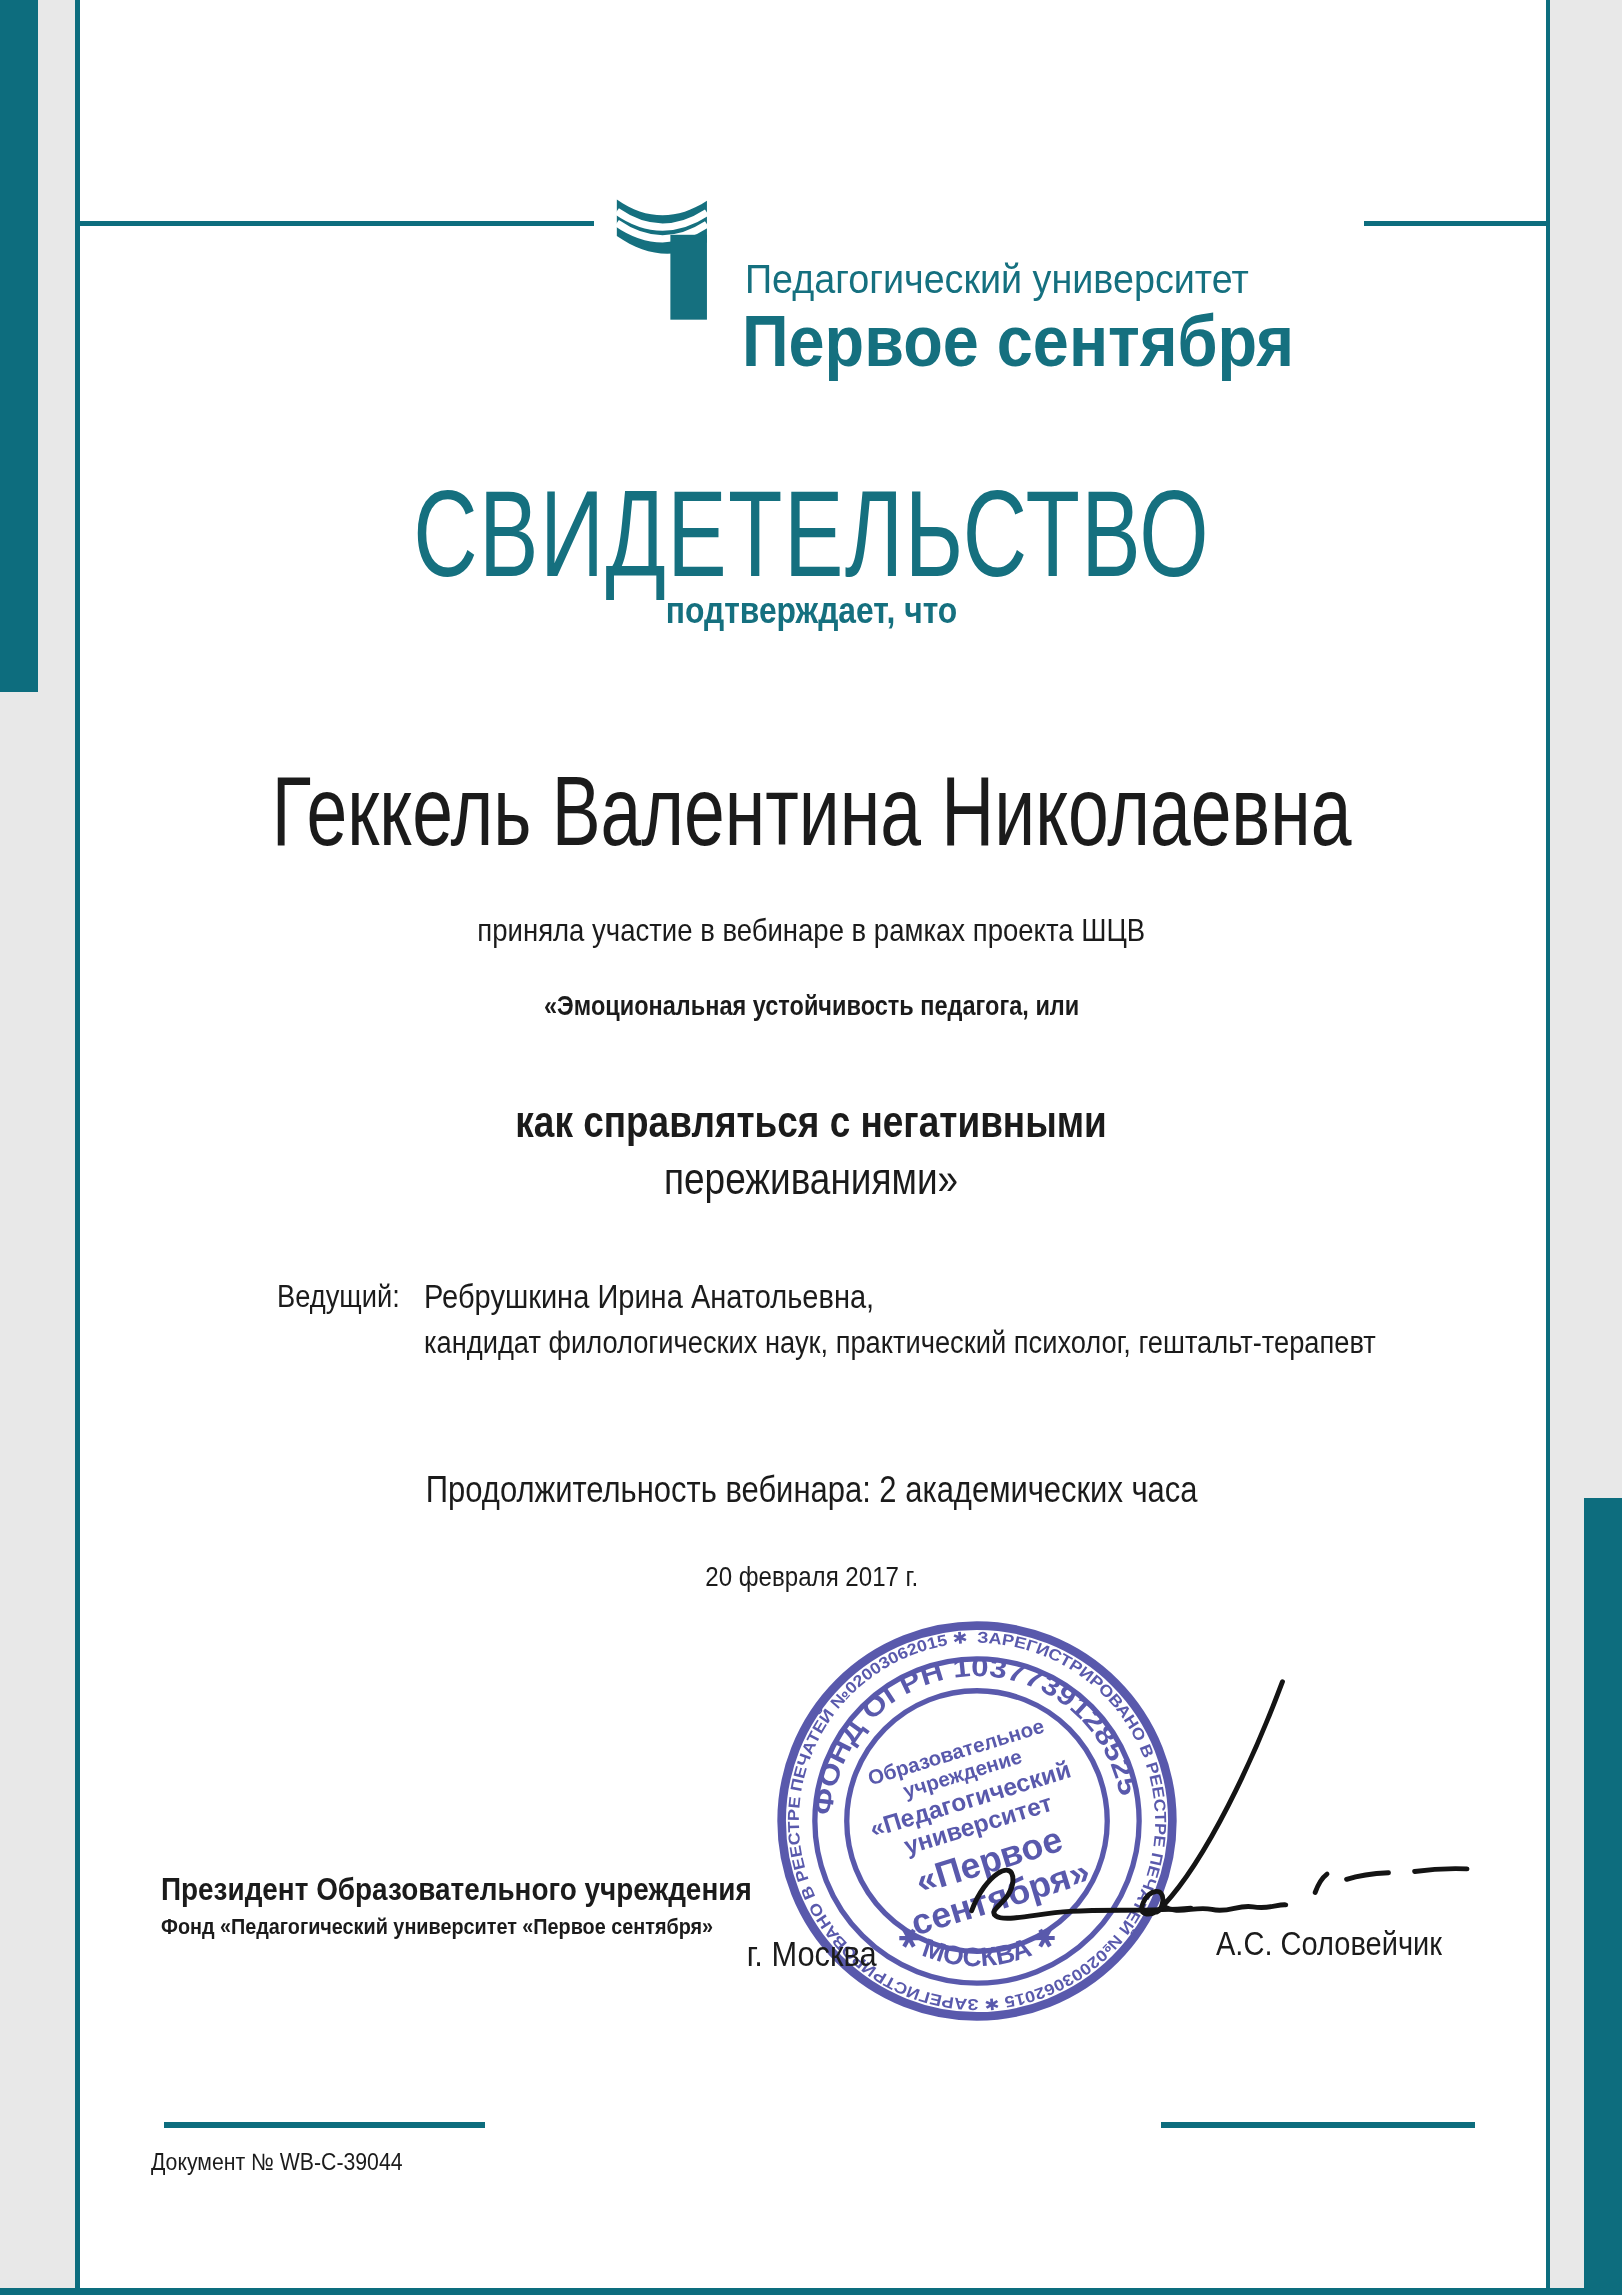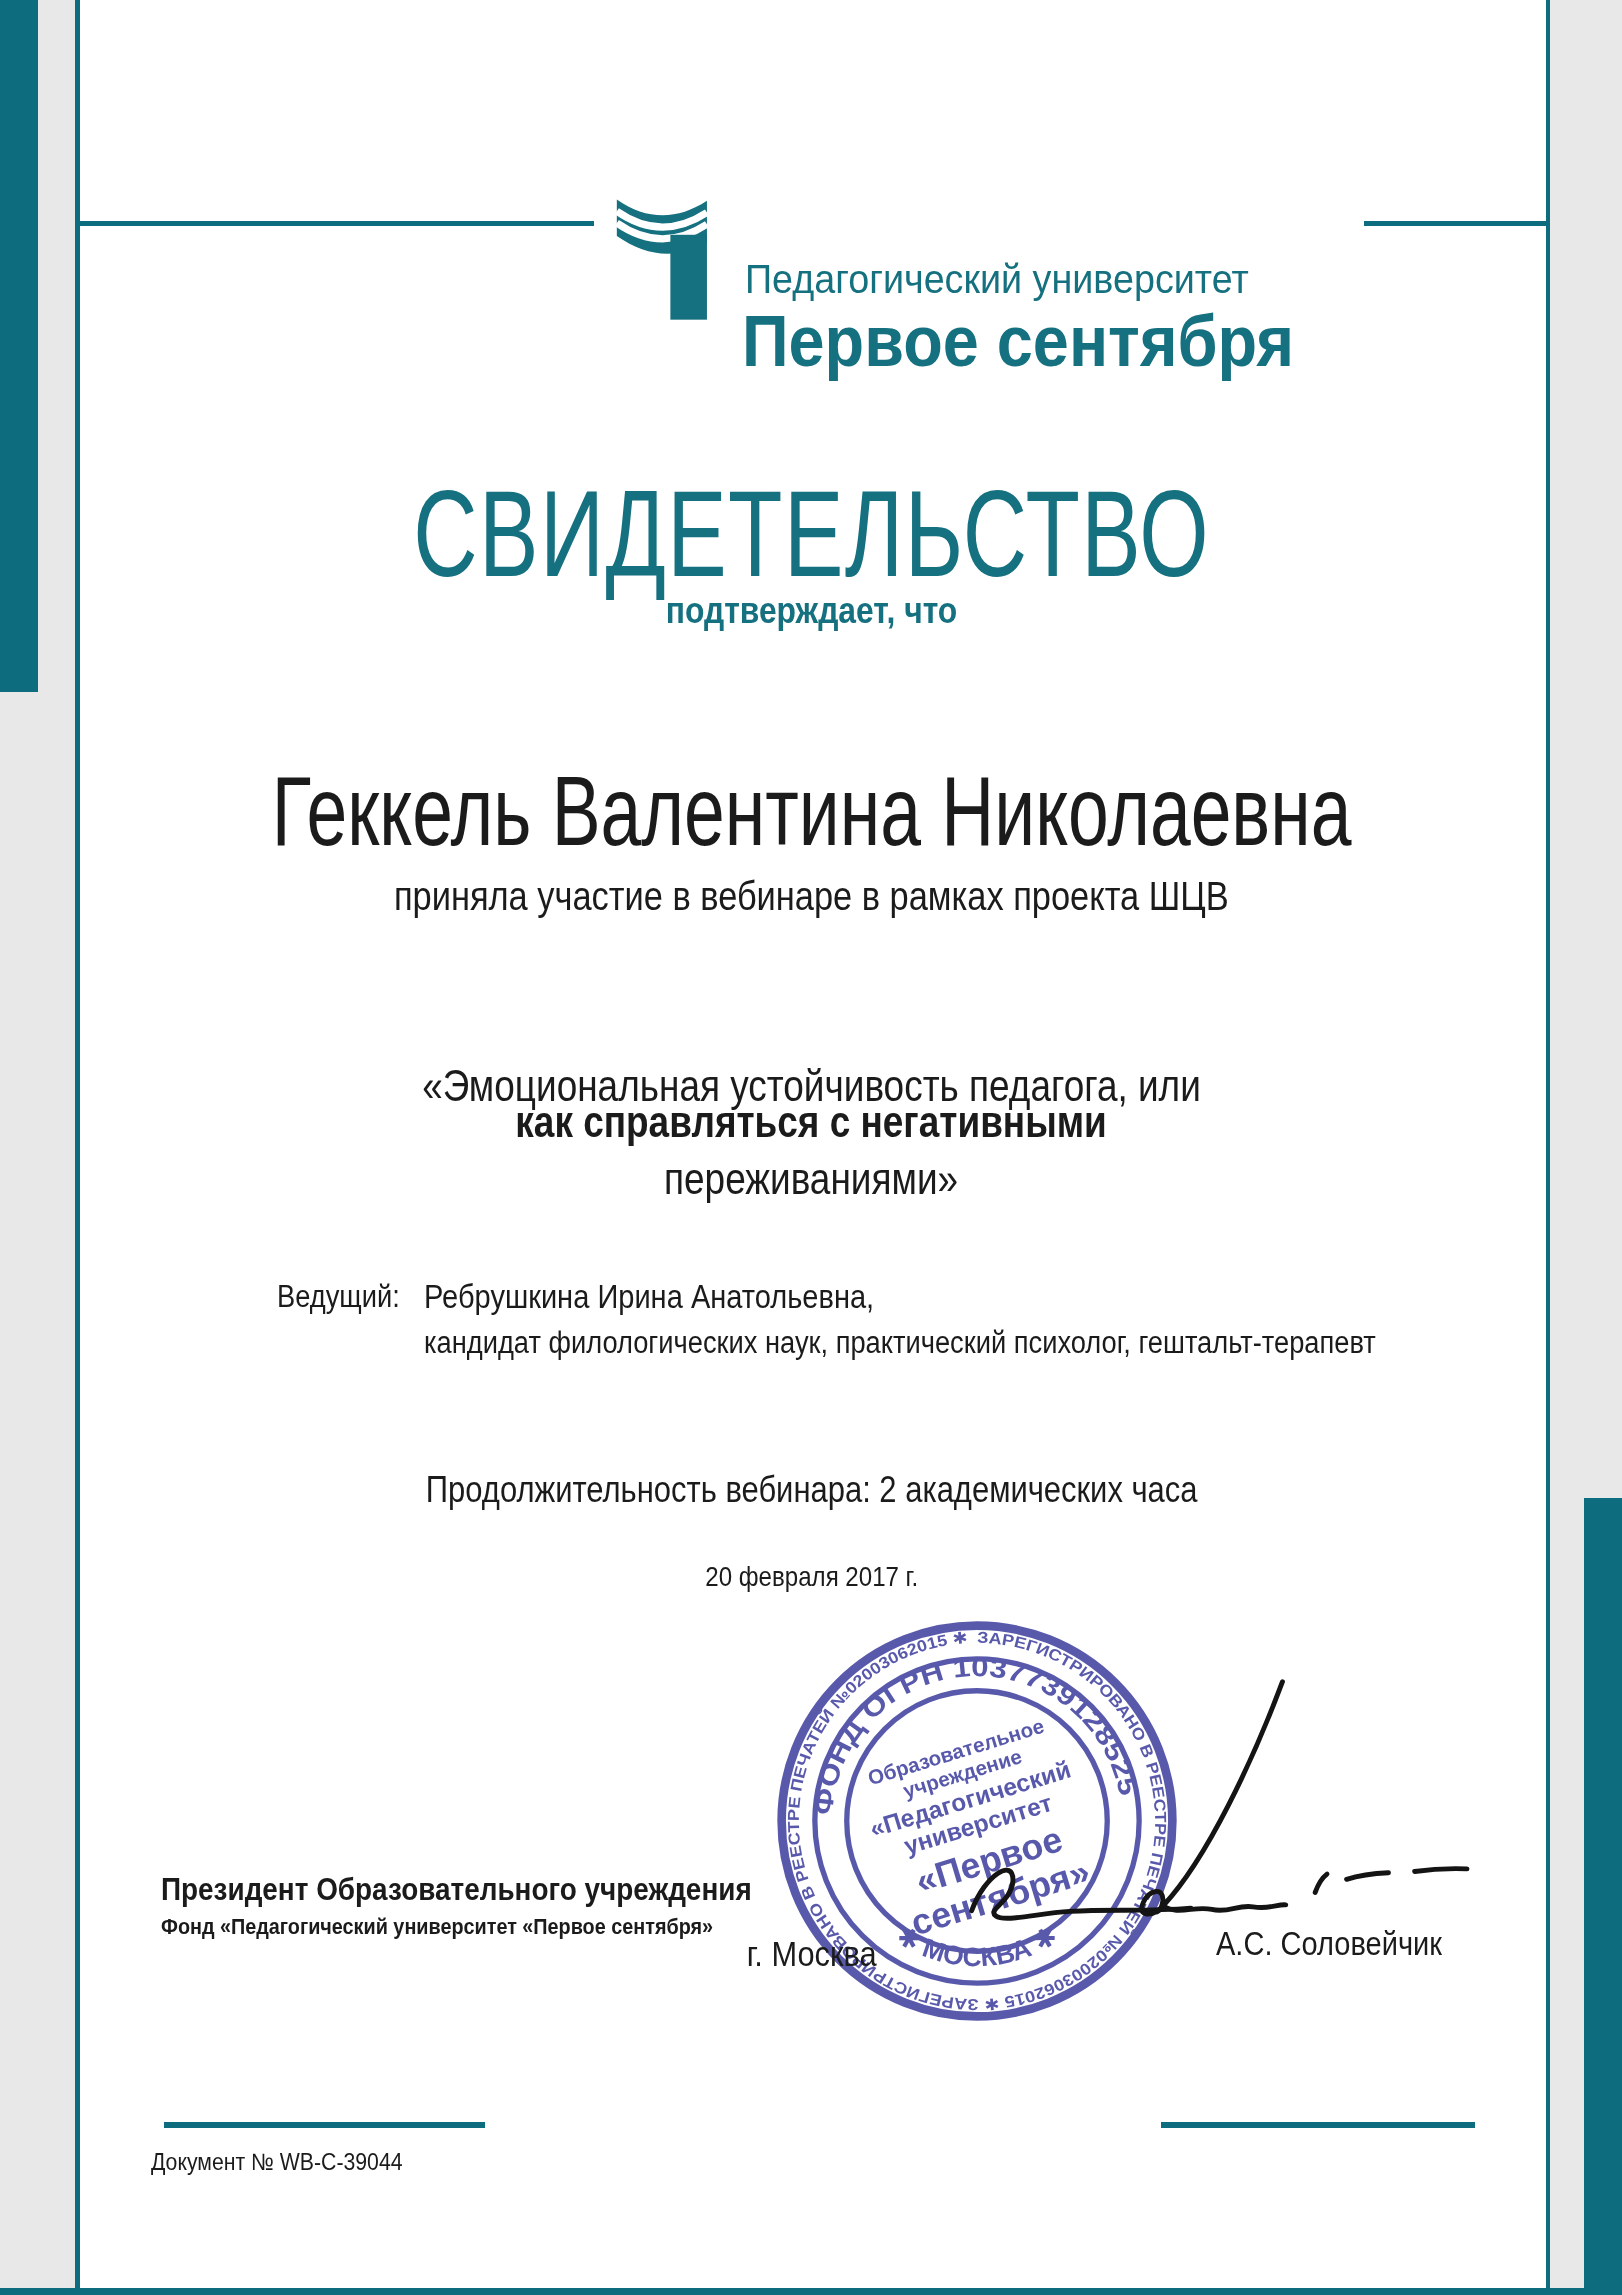--- a/index.html
+++ b/index.html
@@ -52,25 +52,25 @@
   <div class="cline teal" style="top:466px;font-size:122px">
     <span class="n" style="transform:scaleX(.73);letter-spacing:2px">СВИДЕТЕЛЬСТВО</span>
   </div>
   <div class="cline teal b" style="top:590px;font-size:37px">
     <span class="n" style="transform:scaleX(.86)">подтверждает, что</span>
   </div>
 
   <div class="cline" style="top:756px;font-size:99px">
     <span class="n" style="transform:scaleX(.74)">Геккель Валентина Николаевна</span>
   </div>
-  <div class="cline" style="top:874px;font-size:40px">
+  <div class="cline" style="top:913px;font-size:32px">
     <span class="n" style="transform:scaleX(.86)">приняла участие в вебинаре в рамках проекта ШЦВ</span>
   </div>
 
-  <div class="cline" style="top:1061px;font-size:44px;font-weight:400">
+  <div class="cline" style="top:990px;font-size:28px;font-weight:700">
     <span class="n" style="transform:scaleX(.84)">«Эмоциональная устойчивость педагога, или</span>
   </div>
   <div class="cline" style="top:1097px;font-size:44px;font-weight:700">
     <span class="n" style="transform:scaleX(.84)">как справляться с негативными</span>
   </div>
   <div class="cline" style="top:1154px;font-size:44px;font-weight:500">
     <span class="n" style="transform:scaleX(.84)">переживаниями»</span>
   </div>
 
   <div class="lline" style="left:277px;top:1280px;font-size:31px">

